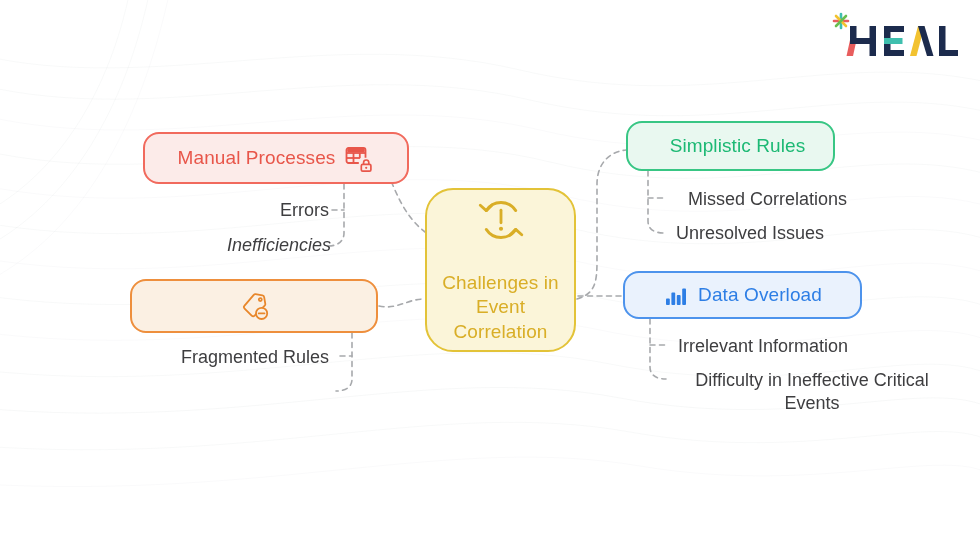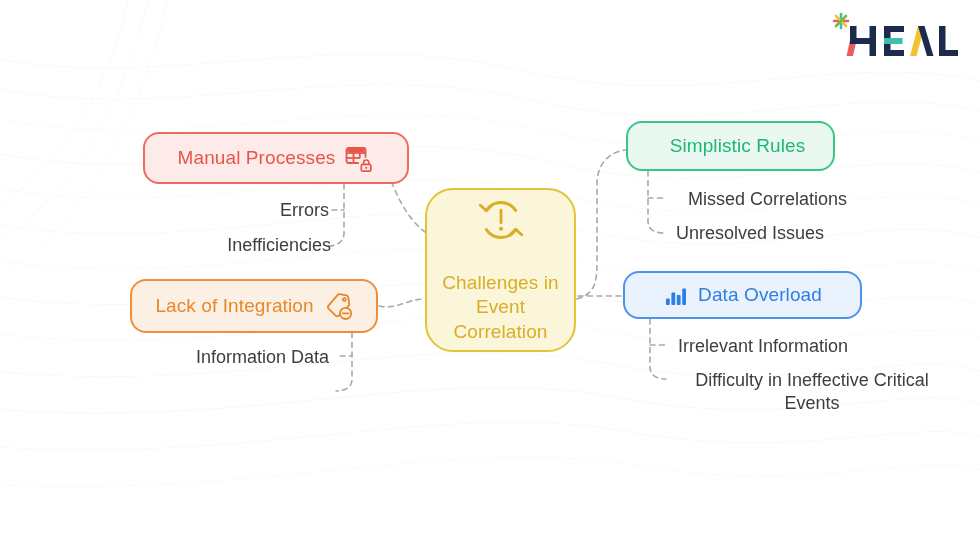--- a/index.html
+++ b/index.html
@@ -132,21 +132,20 @@
         <g stroke="currentColor" stroke-width="1.7" fill="none" stroke-linejoin="round">
           <rect x="17.3" y="21.3" width="9.6" height="6.9" rx="1.4"></rect>
           <path d="M19.6 21.3 V19.6 a2.6 2.6 0 0 1 5.2 0 V21.3"></path>
           <circle cx="22.2" cy="24.8" r="1.1" fill="currentColor" stroke="none"></circle>
         </g>
       </svg>
     </span>
   </div>
 
   <div class="node" style="left: 130px; top: 279px; width: 248px; height: 54px; border-color: rgb(238, 143, 61); background: rgb(251, 240, 227); color: rgb(232, 135, 43);">
-    <span class="node-label">Lack of Integration</span>
     <span class="icon">
       <svg width="30" height="30" viewBox="0 0 30 30">
         <g stroke="currentColor" stroke-width="1.8" fill="none" stroke-linejoin="round">
           <path d="M16.6 3.2 L23.4 4.3 a2.1 2.1 0 0 1 1.75 1.75 L26.3 12.8 a2.1 2.1 0 0 1 -.6 1.85 L15.6 24.7 a2.1 2.1 0 0 1 -2.95 -.05 L5.6 17.6 a2.1 2.1 0 0 1 -.05 -2.95 L14.75 3.8 a2.1 2.1 0 0 1 1.85 -.6 Z"></path>
           <circle cx="21.3" cy="8.6" r="1.5"></circle>
         </g>
         <circle cx="22.6" cy="22.4" r="5.6" fill="#fbf0e3" stroke="currentColor" stroke-width="1.8"></circle>
         <line x1="19.7" y1="22.4" x2="25.5" y2="22.4" stroke="currentColor" stroke-width="1.8" stroke-linecap="round"></line>
       </svg>
     </span>
@@ -164,23 +163,23 @@
           <rect x="8.4" y="10.5" width="3.8" height="12.5" rx="0.9"></rect>
           <rect x="13.8" y="13" width="3.8" height="10" rx="0.9"></rect>
           <rect x="19.2" y="6.5" width="3.8" height="16.5" rx="0.9"></rect>
         </g>
       </svg>
     </span>
     <span class="node-label">Data Overload</span>
   </div>
 
   <div class="sub r" style="right: 651px; top: 199px; color: rgb(62, 62, 64);">Errors</div>
-  <div class="sub r" style="right: 649px; top: 234px; color: rgb(62, 62, 64);">Inefficiencies</div>
+  <div class="sub r" style="right: 649px; top: 234px; color: rgb(62, 62, 64); font-style: italic;">Inefficiencies</div>
 
-  <div class="sub r" style="right: 651px; top: 346px; color: rgb(62, 62, 64);">Information Data</div>
+  <div class="sub r" style="right: 651px; top: 346px; color: rgb(62, 62, 64);">Fragmented Rules</div>
 
   <div class="sub" style="left: 676px; top: 188px; color: rgb(62, 62, 64); margin-left: 12px;">Missed Correlations</div>
   <div class="sub" style="left: 678px; top: 335px; color: rgb(62, 62, 64);">Irrelevant Information</div>
 
   <div class="sub" style="left: 676px; top: 222px; color: rgb(62, 62, 64);">Unresolved Issues</div>
   <div class="sub c" style="left: 672px; top: 369px; width: 280px; color: rgb(62, 62, 64);">Difficulty in Ineffective Critical
 Events</div>
 
 </div>
 

